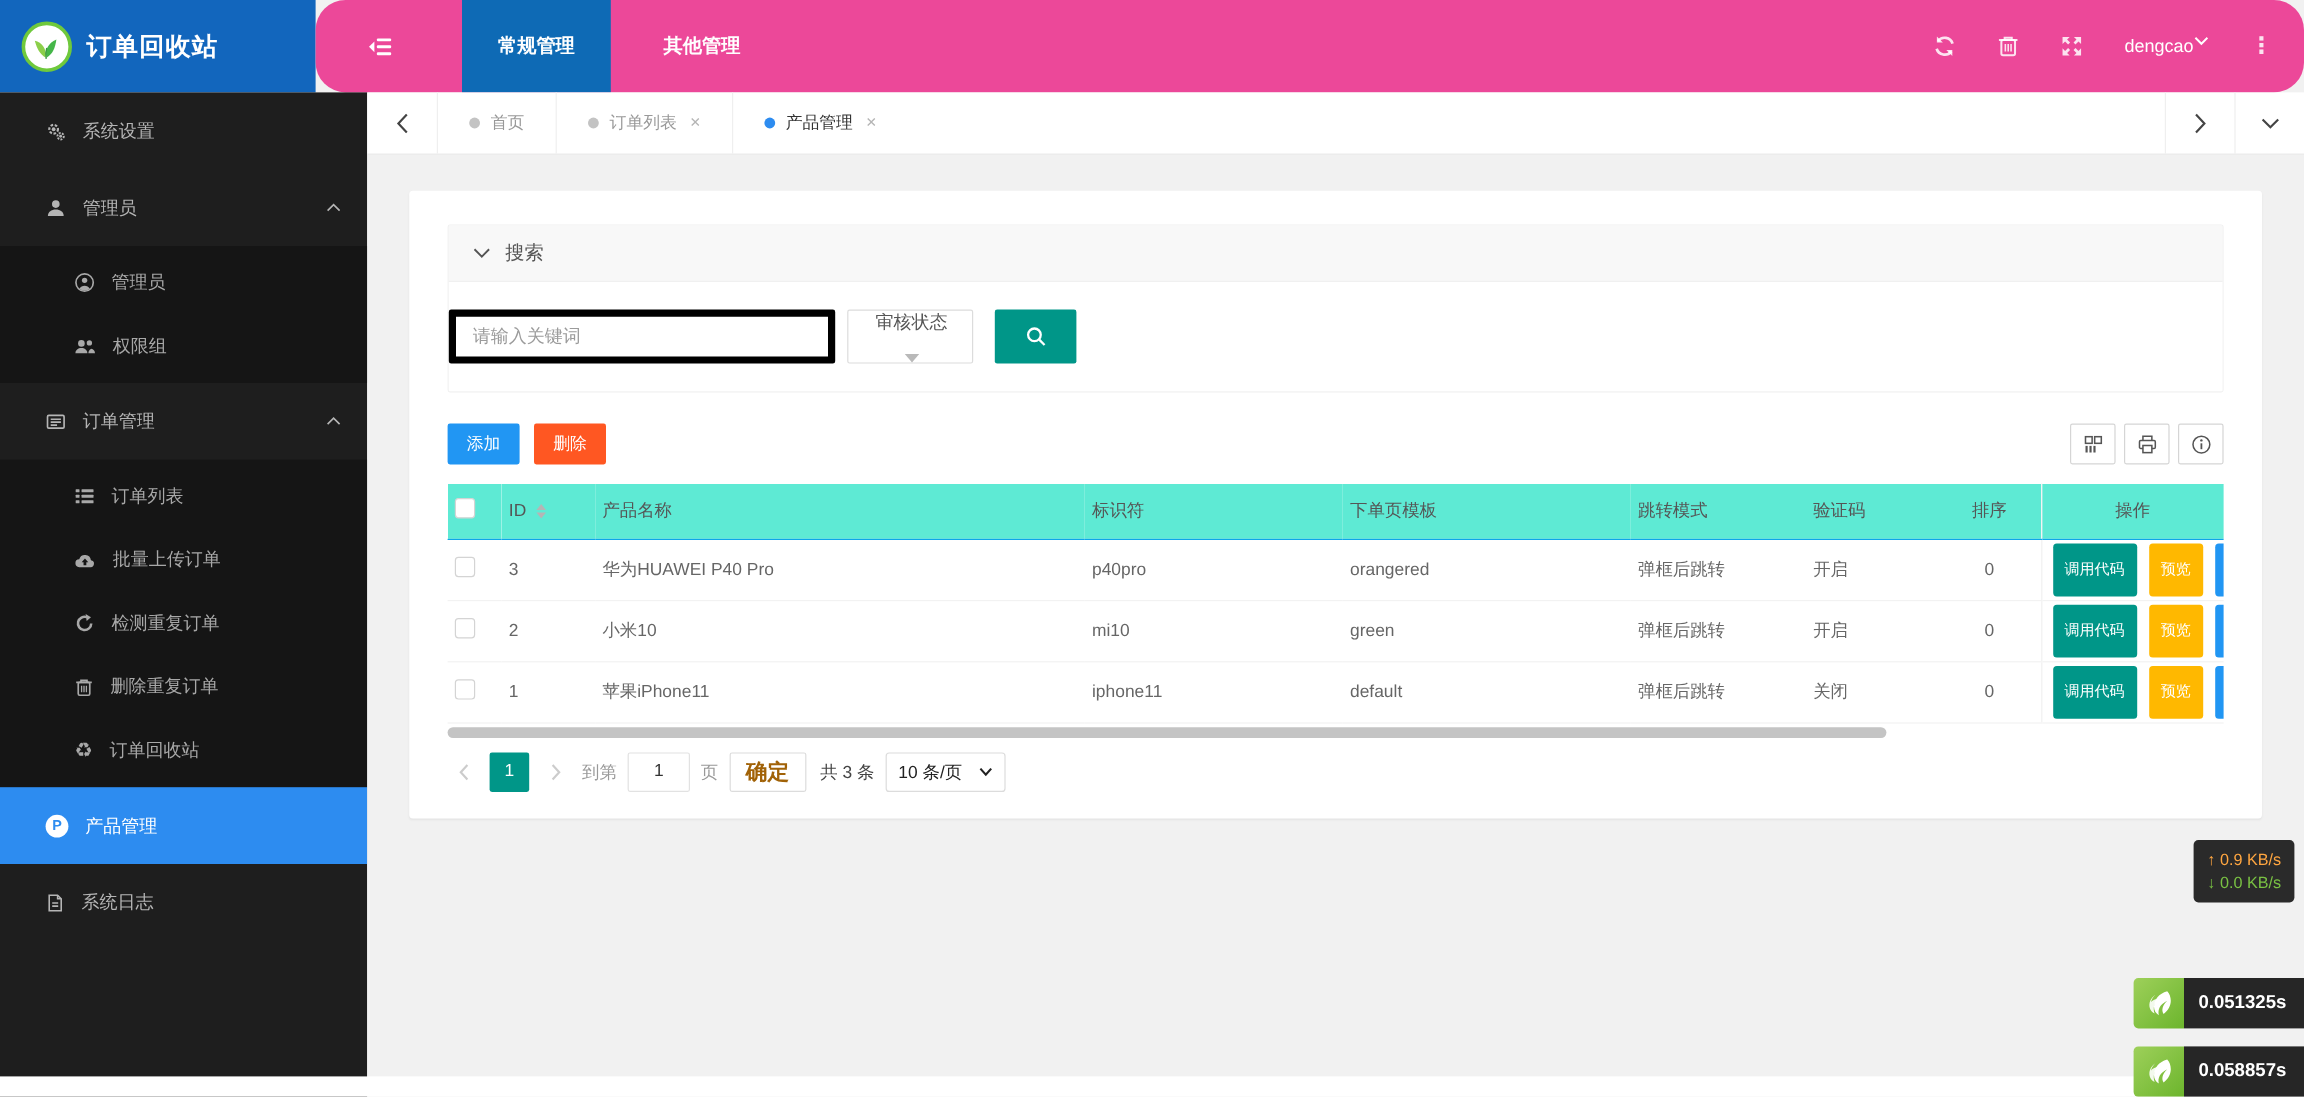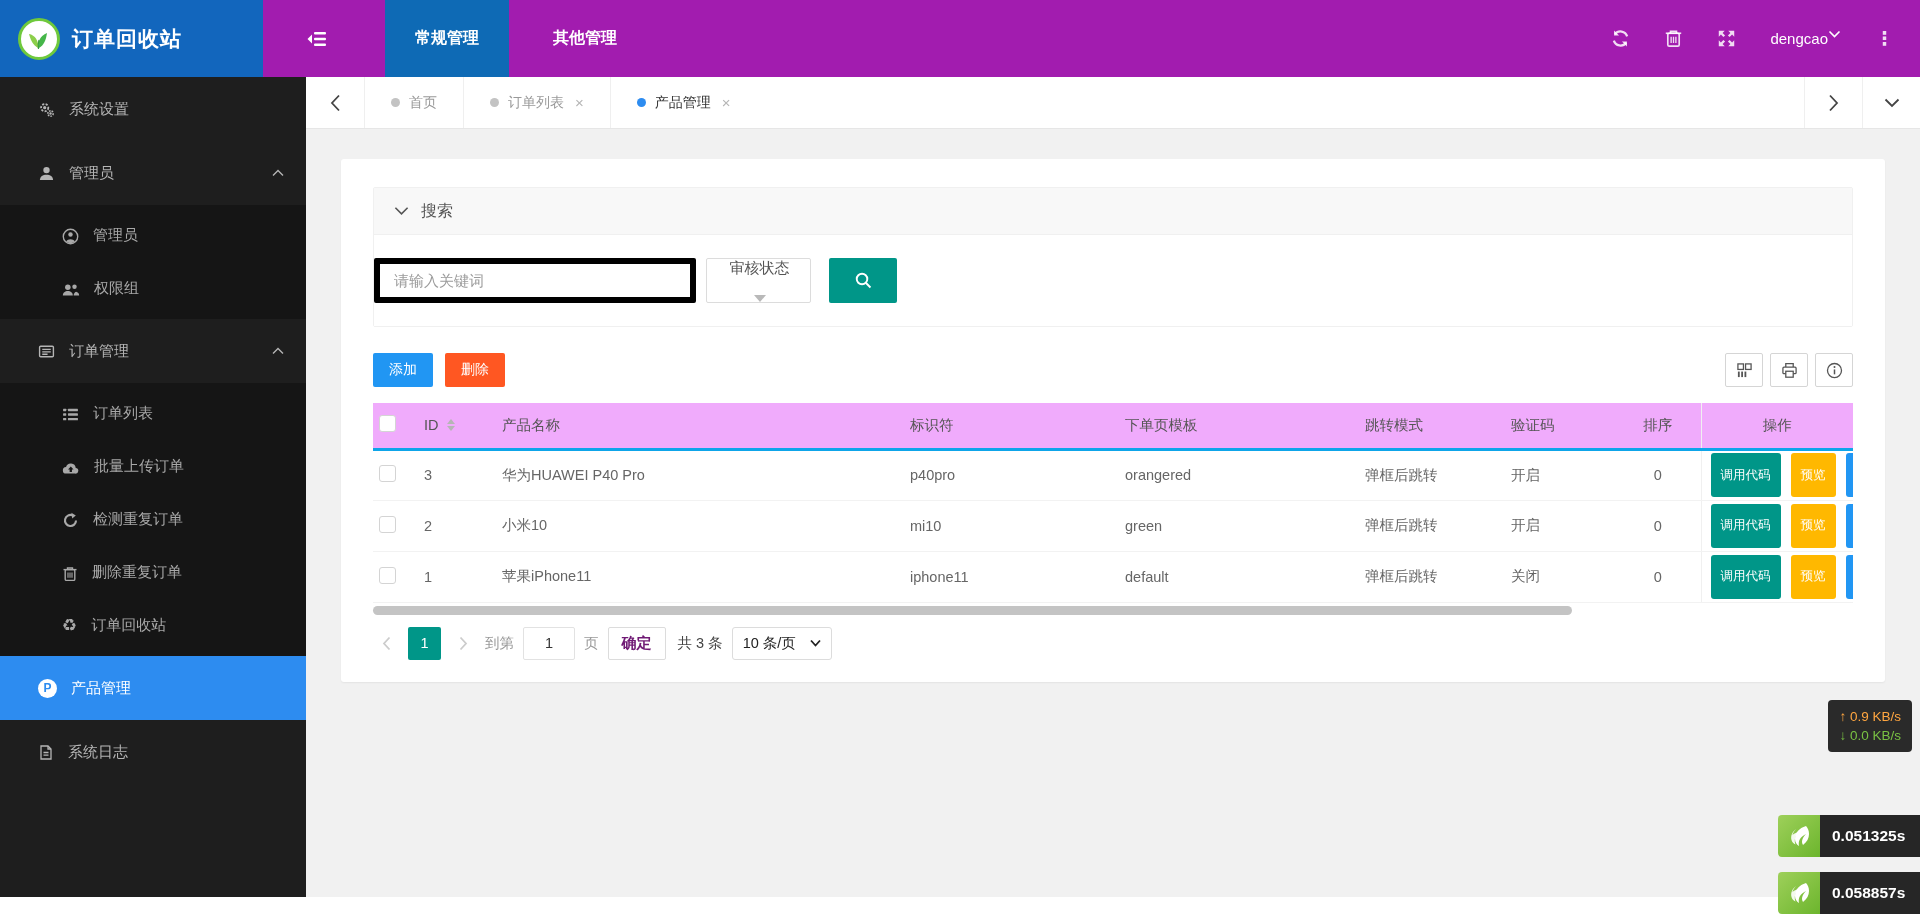--- a/index.html
+++ b/index.html
@@ -5,21 +5,21 @@
   * { margin:0; padding:0; box-sizing:border-box; }
   html,body { width:1920px; height:914px; overflow:hidden; }
   body { font-family:"Liberation Sans","DejaVu Sans",sans-serif; font-size:14px; color:#555; background:#f1f1f1; position:relative; }
   .ic { display:inline-block; vertical-align:middle; }
 
   
   .topbar { height:77px; display:flex; }
   .brand { width:263px; background:#1266bd; display:flex; align-items:center; padding-left:18px; gap:12px; flex:none; }
   .logo-badge { width:42px; height:42px; border-radius:50%; background:#fff; border:3px solid #6fc93c; display:flex; align-items:center; justify-content:center; flex:none; }
   .brand-title { color:#fff; font-size:21px; font-weight:bold; letter-spacing:1px; }
-  .navbar { flex:1; background:#a21caf; display:flex; align-items:stretch; color:#eaf4ff; }
+  .navbar { flex:1; background:#ec4899; display:flex; align-items:stretch; color:#eaf4ff;border-radius:25px; }
   .nav-toggle { width:108px; display:flex; align-items:center; justify-content:center; cursor:pointer; }
   .nav-item { width:124px; margin-left:14px; display:flex; align-items:center; justify-content:center; font-size:16px; font-weight:bold; color:#fff; cursor:pointer; }
   .nav-item.active { background:#0e6ab5; }
   .nav-spacer { flex:1; }
   .nav-right { display:flex; align-items:center; gap:34px; padding-right:26px; color:rgba(255,255,255,.85); }
   .nav-user { display:flex; gap:0; color:#fff; font-size:15px; cursor:pointer; }
 
   
   .workspace { display:flex; height:837px; }
   .sidebar { width:306px; background:#1e1e1e; flex:none; color:#b5b5b5; font-size:15px; }
@@ -60,21 +60,21 @@
   .toolbar-row { margin-top:26px; display:flex; align-items:center; }
   .btn { border:none; border-radius:2px; color:#fff; font-size:14px; font-family:inherit; cursor:pointer; height:34px; padding:0 16px; }
   .btn-add { background:#2196f3; margin-right:12px; }
   .btn-del { background:#ff5722; }
   .tool-icons { margin-left:auto; display:flex; gap:7px; }
   .tbtn { width:38px; height:34px; background:#fff; border:1px solid #d5d5d5; border-radius:2px; display:flex; align-items:center; justify-content:center; color:#555; cursor:pointer; }
 
   
   table { width:100%; border-collapse:collapse; margin-top:16px; table-layout:fixed; }
   th, td { text-align:left; font-weight:normal; padding:0 6px; height:46px; color:#666; font-size:14.5px; white-space:nowrap; overflow:hidden; }
-  thead th { background:#f0abfc; border-bottom:3px solid #0ea5e9; color:#555; }
+  thead th { background:#5eead4; border-bottom:1px solid #0ea5e9; color:#555; }
   tbody td { border-bottom:1px solid #f2f2f2; height:51px; }
   .col-cb{width:45px;} .col-id{width:78px;} .col-name{width:408px;} .col-slug{width:215px;}
   .col-tpl{width:240px;} .col-jump{width:146px;} .col-cap{width:110px;} .col-sort{width:86px;text-align:center;} .col-act{width:auto;text-align:center;}
   th.col-act, td.col-act { border-left:1px solid #f0f0f0; text-align:center; }
   .cb { width:17px; height:17px; border:1px solid #d4d4d4; border-radius:3px; background:#fff; display:inline-block; cursor:pointer; }
   .id-head { display:flex; align-items:center; gap:8px; cursor:pointer; }
   .sort-caret { display:flex; flex-direction:column; gap:2px; }
   .sort-caret i { width:0; height:0; border-left:4.5px solid transparent; border-right:4.5px solid transparent; }
   .sort-caret .up { border-bottom:5px solid #b5b5b5; }
   .sort-caret .dn { border-top:5px solid #b5b5b5; }
@@ -84,21 +84,21 @@
   .abtn.edit { background:#2196f3; }
 
   .hscroll { margin-top:3px; height:9px; }
   .hscroll .thumb { width:81%; height:9px; border-radius:5px; background:#c4c4c4; cursor:pointer; }
 
   
   .pager { margin-top:12px; display:flex; align-items:center; gap:9px; color:#999; font-size:14.5px; }
   .pg-arrow { width:26px; display:flex; justify-content:center; color:#ccc; cursor:pointer; }
   .pg-cur { width:33px; height:33px; background:#009688; color:#fff; border-radius:2px; display:flex; align-items:center; justify-content:center; cursor:default; }
   .pg-input { width:52px; height:33px; border:1px solid #e2e2e2; border-radius:2px; text-align:center; font-size:14.5px; color:#333; outline:none; font-family:inherit; }
-  .pg-confirm { height:33px; padding:0 13px; background:#fff; border:1px solid #dcdcdc; border-radius:2px; color:#701a75; font-size:15px; font-family:inherit; cursor:pointer; font-weight:bold; }
+  .pg-confirm { height:33px; padding:0 13px; background:#fff; border:1px solid #dcdcdc; border-radius:2px; color:#a16207; font-size:18px; font-family:inherit; cursor:pointer; font-weight:bold; }
   .pg-total { color:#444; margin-left:3px; }
   .pg-select { height:33px; border:1px solid #dcdcdc; border-radius:3px; background:#fff; display:flex; align-items:center; gap:14px; padding:0 10px; color:#222; cursor:pointer; }
 
   
   .bottom-strip { position:absolute; left:0; right:0; bottom:0; height:17px; background:#fff; z-index:4; }
   .net-badge { position:absolute; right:8px; bottom:162px; background:rgba(25,25,25,.92); border-radius:4px; padding:7px 11px; z-index:6; font-size:13.5px; line-height:19px; }
   .net-up { color:#ffa640; }
   .net-down { color:#79c143; }
   .time-badge { position:absolute; right:0; z-index:6; display:flex; align-items:stretch; height:42px; }
   .time-badge.t1 { bottom:57px; } .time-badge.t2 { bottom:0; }

